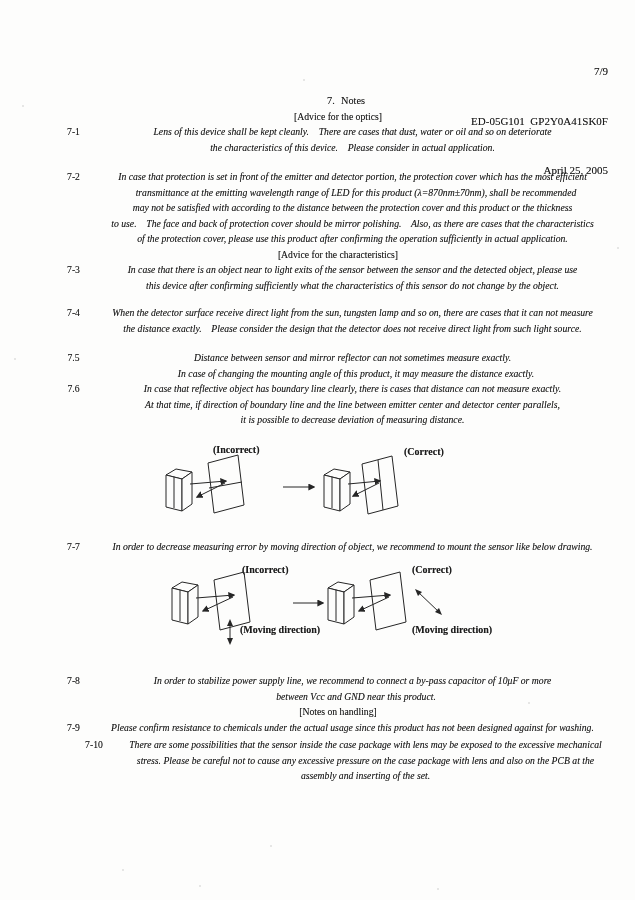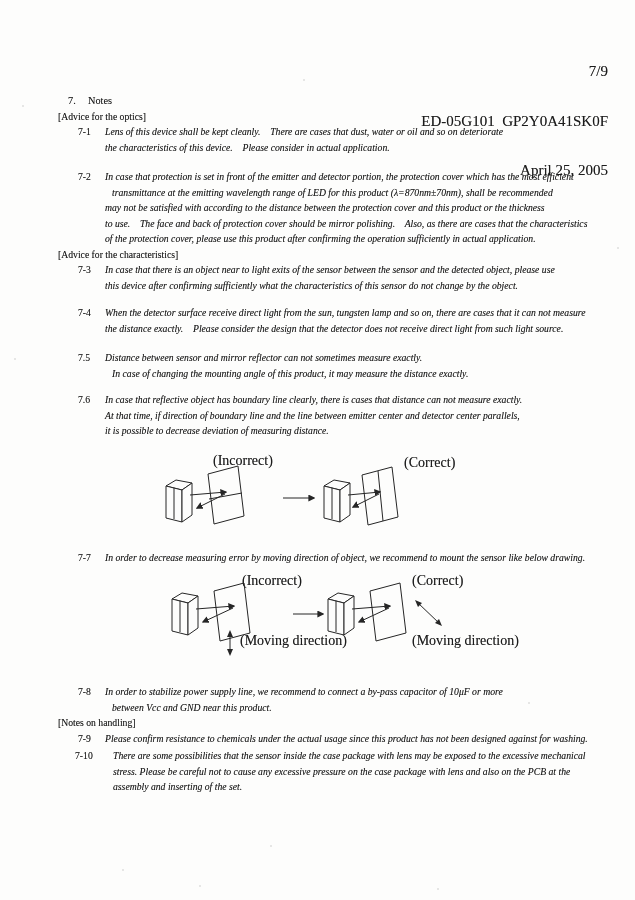--- a/index.html
+++ b/index.html
@@ -5,35 +5,35 @@
   html,body { margin:0; padding:0; background:#e8e8e8; }
   #page {
     position:relative; width:635px; height:900px; margin:0 auto;
     background:#fdfdfc; overflow:hidden;
     font-family:"Liberation Serif", "DejaVu Serif", serif;
     color:#1c1c1c;
     text-shadow:0 0 0.4px rgba(20,20,20,0.45);
   }
   #header {
     position:absolute; top:30px; right:27px; text-align:right;
-    font-size:15px; line-height:16.5px; white-space:pre;
+    font-size:11px; line-height:16.5px; white-space:pre;
   }
-  #content { position:absolute; top:0; left:0; right:17px; font-size:9.7px; }
+  #content { position:absolute; top:0; left:0; right:17px; font-size:9.7px;text-align:center; }
   .sec-heading { margin:93px 0 0 68px; font-size:10.3px; line-height:15.5px; }
   .sec-heading .sec-num { display:inline-block; width:20px; }
   .group-heading { margin-left:58px; line-height:15.5px; }
-  .item { display:flex; padding-left:78px; align-items:flex-start; }
+  .item { display:flex; padding-left:60px; align-items:flex-start; }
   .item .num { flex:0 0 27px; line-height:15.5px; }
   .item.w10 { padding-left:75px; }
   .item.w10 .num { flex:0 0 38px; }
   .item .body { flex:1; min-width:0; }
   .line { line-height:15.5px; white-space:pre;font-style:italic; }
   .line.ind { padding-left:7px; }
   .diagram { position:relative; }
-  .diagram .dlabel { position:absolute; font-size:14px; line-height:13px; white-space:pre; }
+  .diagram .dlabel { position:absolute; font-size:10px; line-height:13px; white-space:pre;font-weight:bold; }
   .diagram svg { position:absolute; }
   svg line, svg polygon.open, svg polyline { stroke:#262626; fill:none; stroke-width:1; }
   svg polygon.face { stroke:#262626; fill:#fdfdfc; stroke-width:1; }
   svg polygon.head { fill:#262626; stroke:none; }
   .speck { position:absolute; width:2px; height:2px; border-radius:50%; background:#c4c4c4; opacity:.55; }
 </style>
 </head>
 <body>
 
 <div id="page">
@@ -90,21 +90,21 @@
     </div>
 
     <div class="item" style="margin-top:14px">
       <span class="num">7.5</span>
       <div class="body">
         <div class="line">Distance between sensor and mirror reflector can not sometimes measure exactly.</div>
         <div class="line ind">In case of changing the mounting angle of this product, it may measure the distance exactly.</div>
       </div>
     </div>
 
-    <div class="item" style="margin-top:11px">
+    <div class="item" style="">
       <span class="num">7.6</span>
       <div class="body">
         <div class="line">In case that reflective object has boundary line clearly, there is cases that distance can not measure exactly.</div>
         <div class="line">At that time, if direction of boundary line and the line between emitter center and detector center parallels,</div>
         <div class="line">it is possible to decrease deviation of measuring distance.</div>
       </div>
     </div>
 
     <div class="diagram" style="margin-top:13px; height:98px;">
       <span class="dlabel" style="left:213px; top:2px;">(Incorrect)</span>

